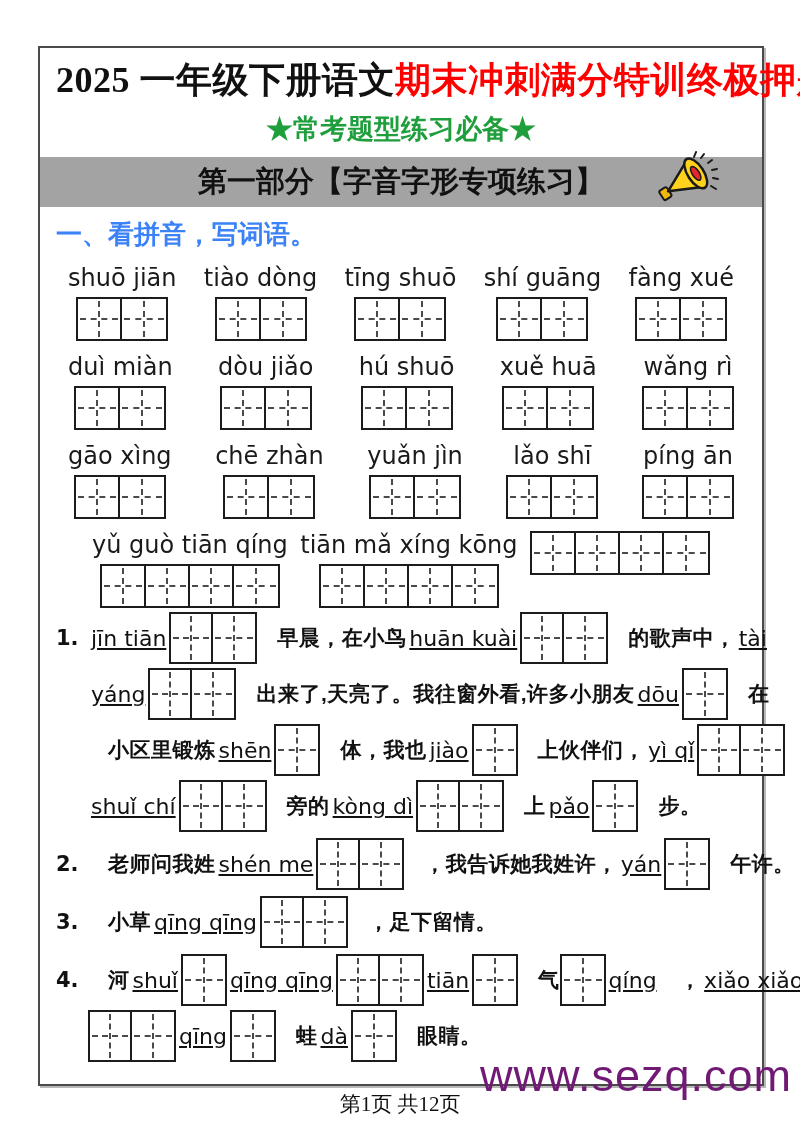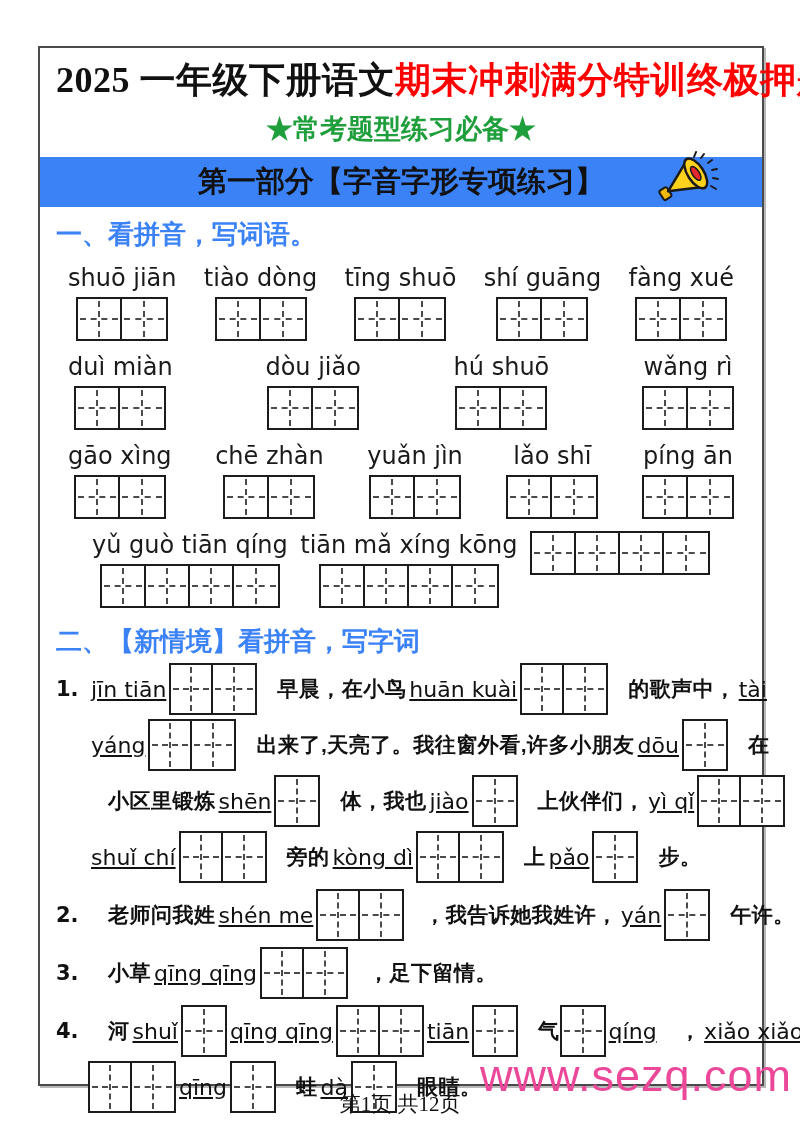--- a/index.html
+++ b/index.html
@@ -16,21 +16,21 @@
 
   .title{
     text-align:center;font-family:"Liberation Serif",serif;font-weight:bold;
     font-size:36px;margin-top:4px;white-space:nowrap;letter-spacing:.5px;
   }
   .title .red{color:#ff0000;}
   .subtitle{
     text-align:center;color:#1f9e3c;font-weight:bold;font-size:27px;margin-top:6px;
   }
   .banner{
-    position:relative;margin:10px -16px 0;background:#3b82f6;height:50px;
+    position:relative;margin:10px -16px 0;background:#a3a3a3;height:50px;
     display:flex;align-items:center;justify-content:center;
     font-size:29px;font-weight:bold;color:#111;
   }
   .banner .megaphone{position:absolute;right:42px;top:-8px;}
 
   .sec-heading{
     color:#3b82f6;font-weight:bold;font-size:26px;margin:10px 0 0;
   }
 
   
@@ -62,21 +62,21 @@
   .s-body{flex:1;}
   .s-line{display:flex;align-items:center;min-height:56px;white-space:nowrap;}
   .zh{font-size:21px;font-weight:700;letter-spacing:.5px;flex:none;padding-left:20px;}
   .py{font-family:"DejaVu Sans",sans-serif;font-size:22px;padding:0 3px;flex:none;text-decoration:underline;}
 
   .footer{
     position:absolute;left:0;width:800px;top:1090px;text-align:center;
     font-family:"Liberation Serif",serif;font-size:21px;color:#111;
   }
   .watermark{
-    position:absolute;right:8px;top:1050px;font-size:45px;color:#ec4899;
+    position:absolute;right:8px;top:1050px;font-size:45px;color:#701a75;
     font-family:"Liberation Sans",sans-serif;letter-spacing:1px;z-index:5;
   }
 </style>
 </head>
 <body>
 
 <div class="page-frame">
   <div class="content">
 
     <div class="title">
@@ -163,20 +163,27 @@
             </div>
           </div>
           <div class="word-block">
             <div class="pinyin">hú shuō</div>
             <div class="grid">
               <div class="cell"></div>
               <div class="cell"></div>
             </div>
           </div>
           <div class="word-block">
+            <div class="pinyin">xuě huā</div>
+            <div class="grid">
+              <div class="cell"></div>
+              <div class="cell"></div>
+            </div>
+          </div>
+          <div class="word-block">
             <div class="pinyin">wǎng rì</div>
             <div class="grid">
               <div class="cell"></div>
               <div class="cell"></div>
             </div>
           </div>
         </div>
         <div class="pinyin-row">
           <div class="word-block">
             <div class="pinyin">gāo xìng</div>
@@ -237,21 +244,20 @@
             <div class="grid">
               <div class="cell"></div>
               <div class="cell"></div>
               <div class="cell"></div>
               <div class="cell"></div>
             </div>
           </div>
         </div>
       </div>
 
-    <div class="sec-heading" style="margin-top:16px;">二、【新情境】看拼音，写字词</div>
 
     <div>
         <div class="sentence">
           <div class="s-num">1.</div>
           <div class="s-body">
             <div class="s-line">
               <div class="py">jīn tiān</div>
               <div class="grid">
                 <div class="cell icell"></div>
                 <div class="cell icell"></div>

